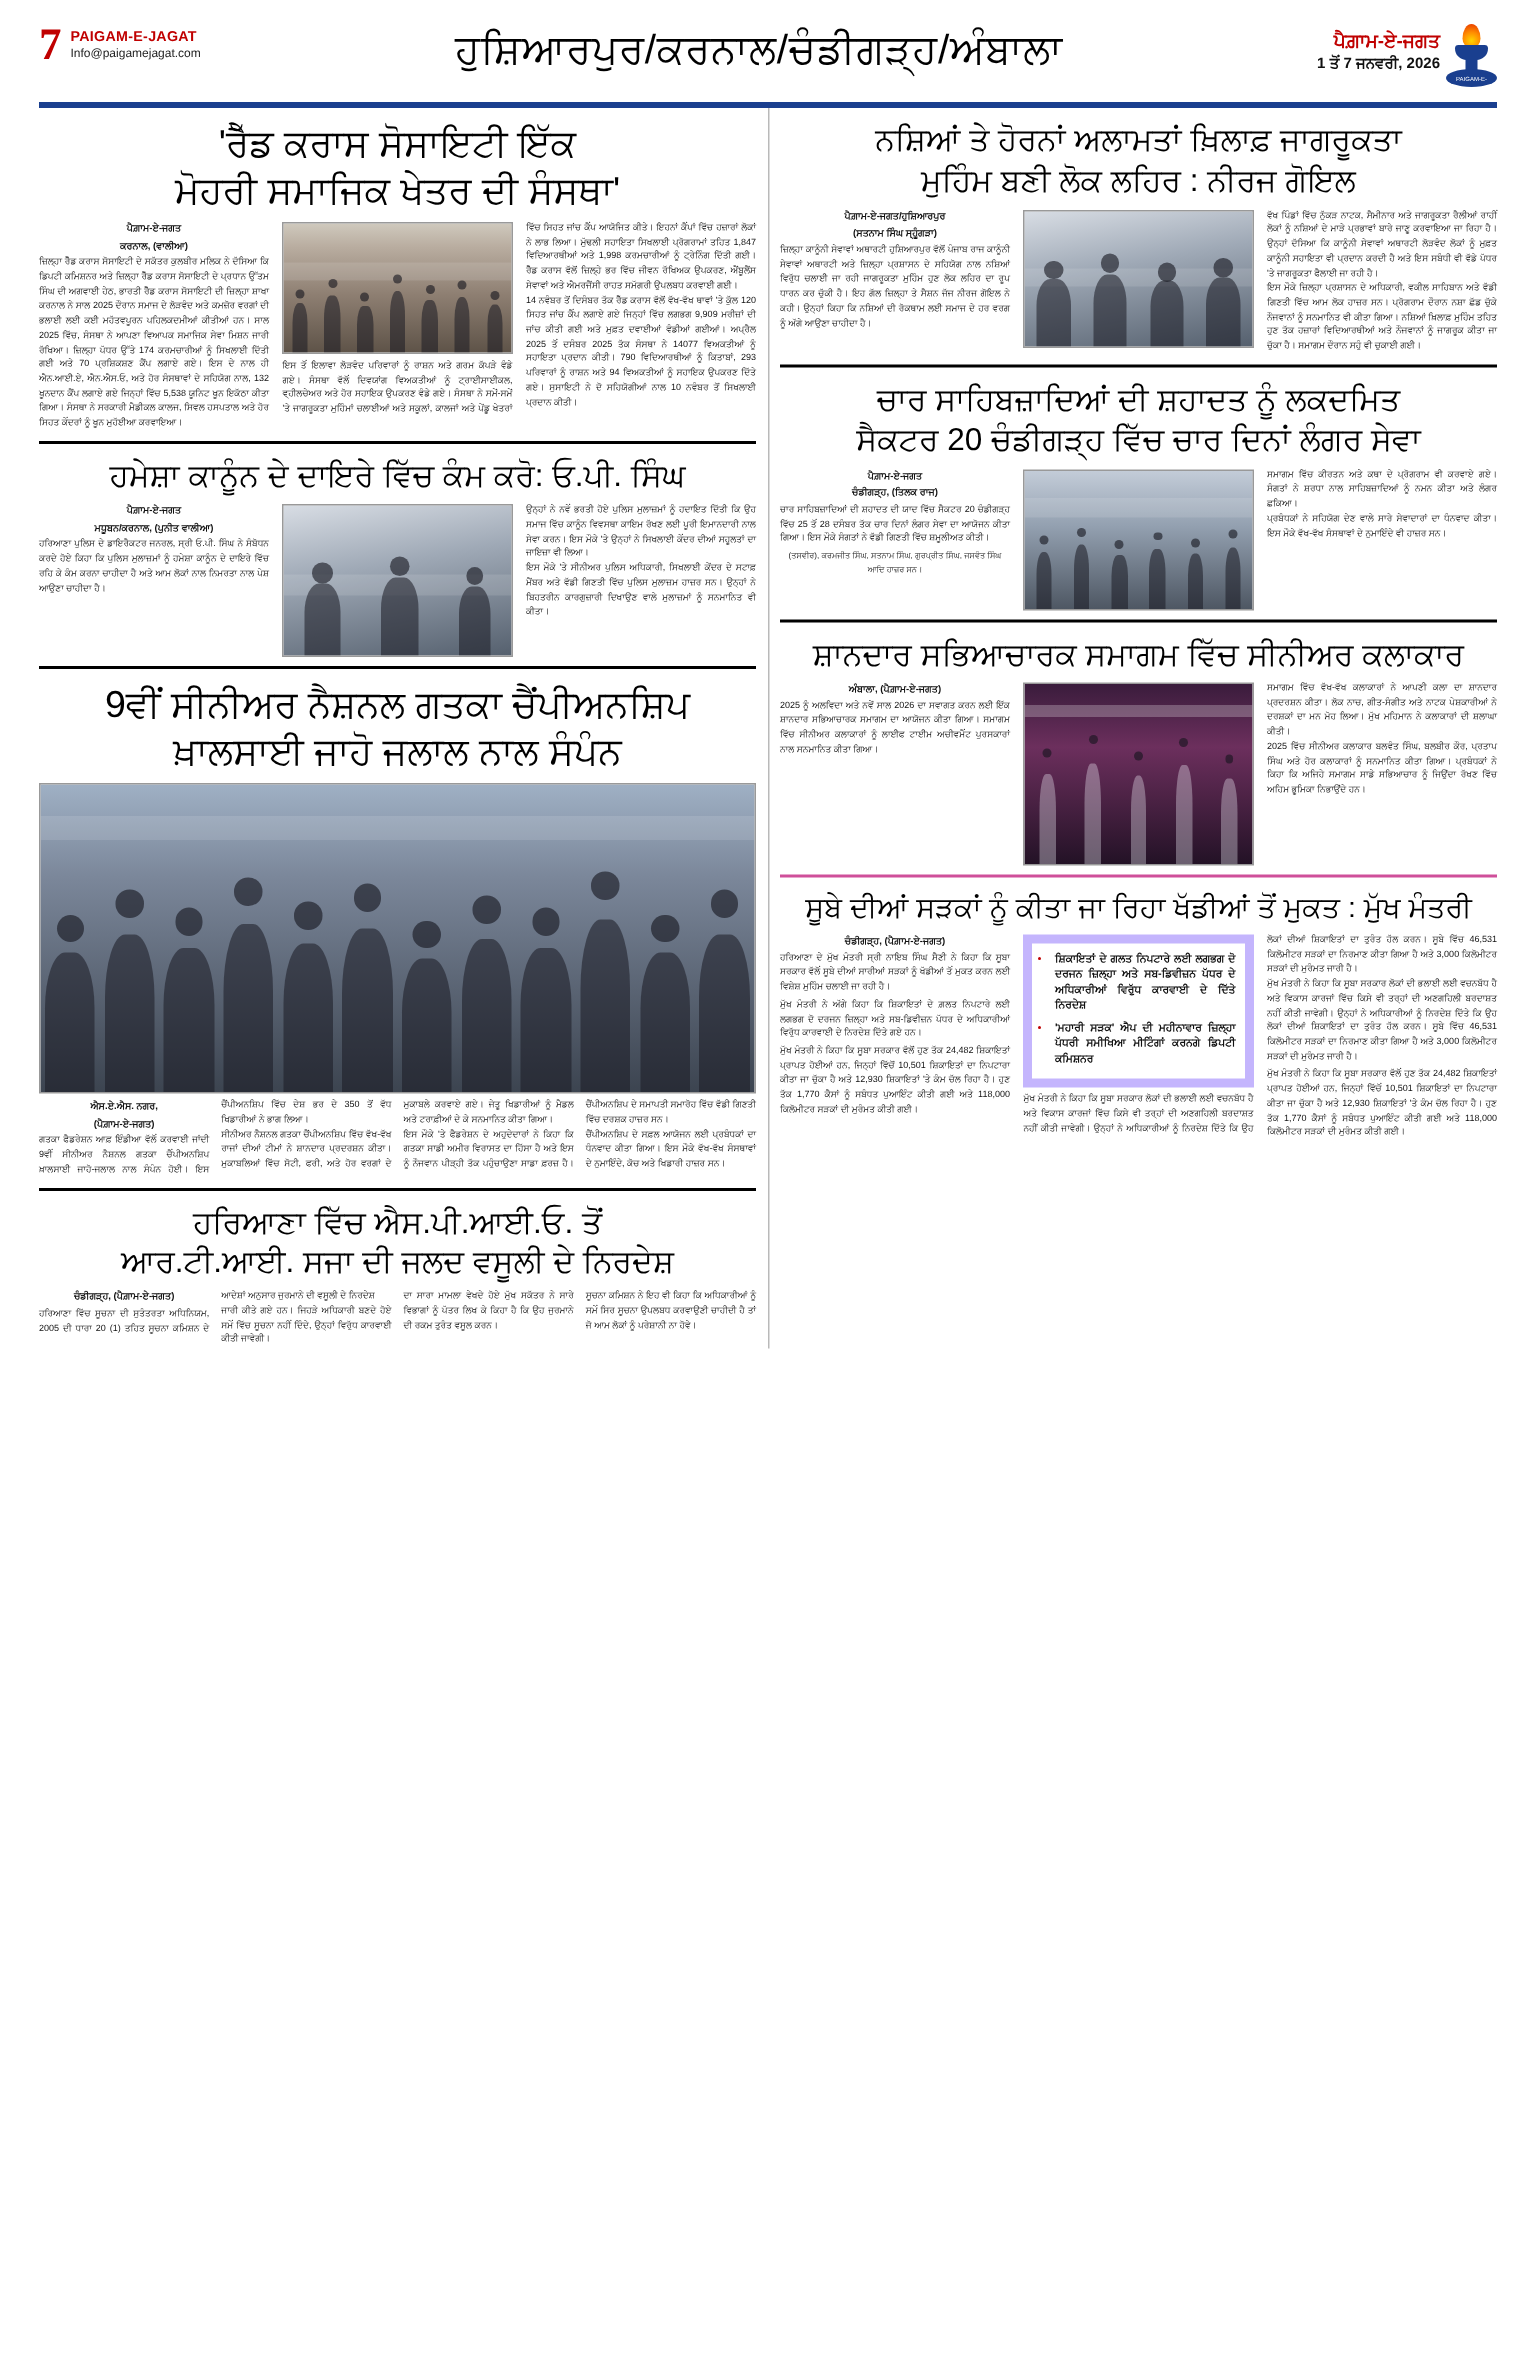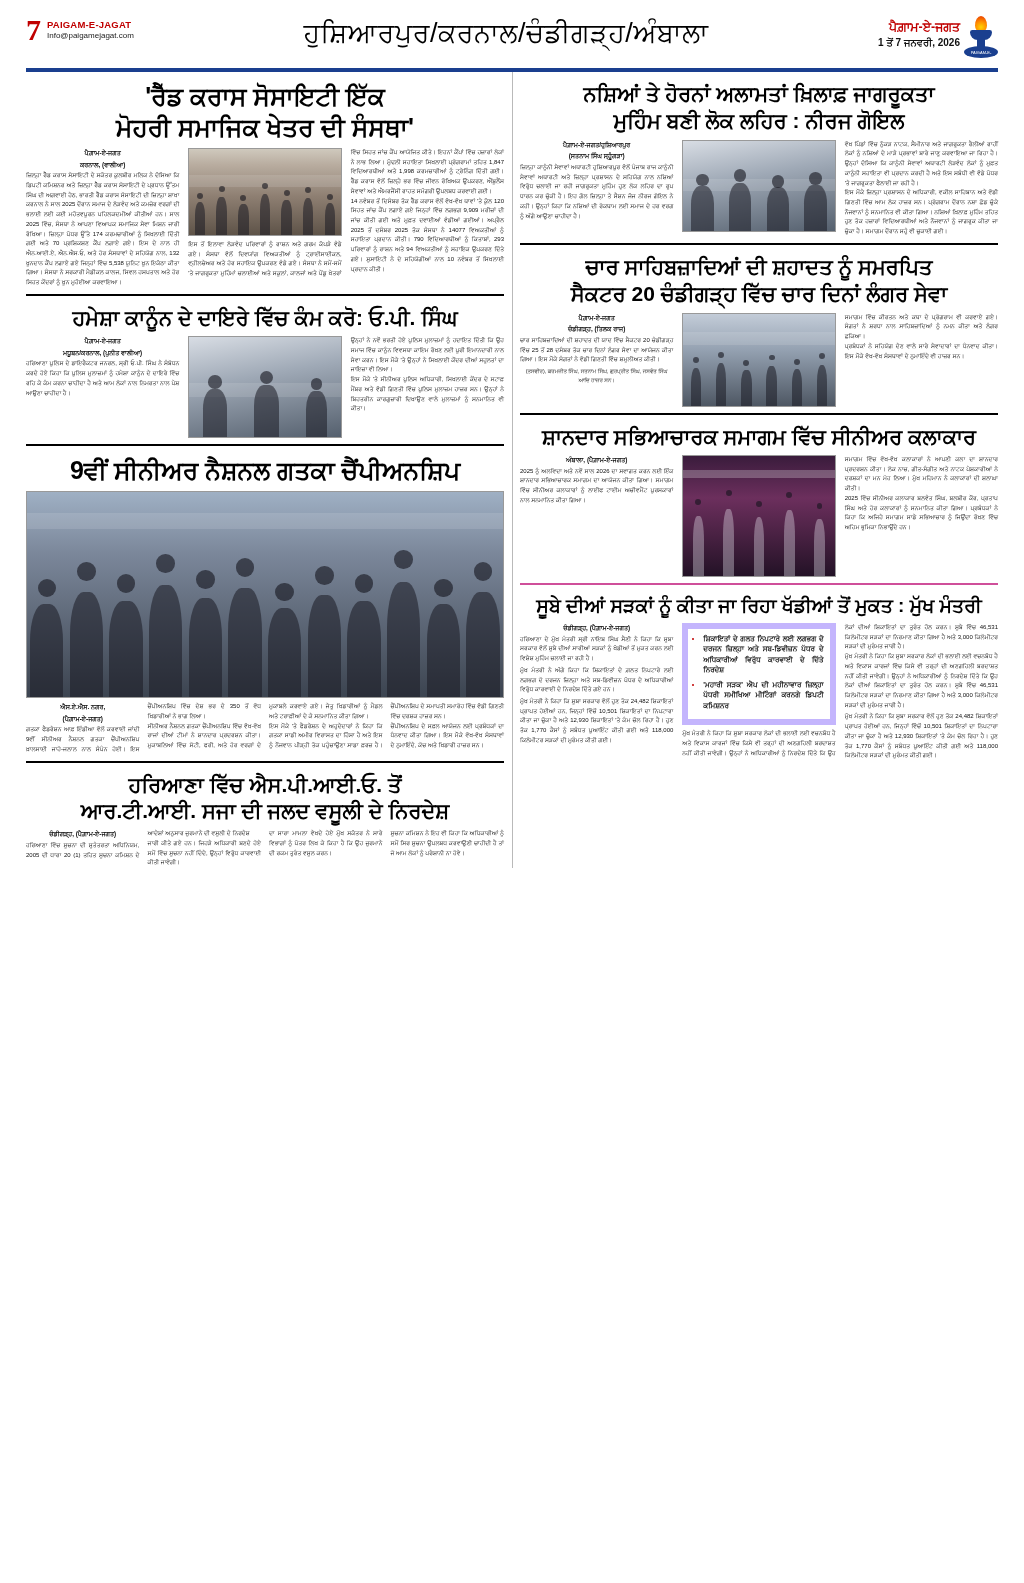--- a/index.html
+++ b/index.html
@@ -25,21 +25,21 @@
   .torch .base{position:absolute;left:0;top:30px;width:34px;height:12px;background:#1a3f8f;border-radius:50%;}
   .torch .ribbon{position:absolute;left:2px;top:33px;width:30px;height:7px;background:#1a3f8f;color:#fff;font-size:4px;text-align:center;line-height:7px;border-radius:3px;}
   .rule-main{height:4px;background:#1a3f8f;margin:6px 26px 0 26px;}
 
   
   .content{display:flex;padding:0 26px;box-sizing:border-box;gap:0;}
   .half{width:478px;}
   .vdiv{width:16px;display:flex;justify-content:center;}
   .vdiv .ln{width:1px;background:#b9b9b9;height:100%;}
 
-  h2.head{font-size:25px;font-weight:bold;text-align:center;line-height:1.16;margin:10px 0 6px 0;letter-spacing:0px;}
+  h2.head{font-size:25px;font-weight:normal;text-align:center;line-height:1.16;margin:10px 0 6px 0;letter-spacing:0px;}
   h2.head.sm{font-size:21px;}
   h2.head.xs{font-size:19px;}
   .hr-thick{height:2px;background:#000;margin:6px 0 4px 0;}
 
   .cols3{column-count:3;column-gap:9px;column-rule:0;}
   .cols4{column-count:4;column-gap:8px;}
   .body{font-size:6.0px;line-height:1.62;text-align:justify;color:#111;}
   .body p{margin:0 0 2px 0;}
   .byline{text-align:center;font-weight:bold;font-size:6.4px;line-height:1.5;margin-bottom:2px;}
 
@@ -157,20 +157,21 @@
           <div class="body">
             <p>ਇਸ ਮੌਕੇ 'ਤੇ ਸੀਨੀਅਰ ਪੁਲਿਸ ਅਧਿਕਾਰੀ, ਸਿਖਲਾਈ ਕੇਂਦਰ ਦੇ ਸਟਾਫ਼ ਮੈਂਬਰ ਅਤੇ ਵੱਡੀ ਗਿਣਤੀ ਵਿੱਚ ਪੁਲਿਸ ਮੁਲਾਜ਼ਮ ਹਾਜ਼ਰ ਸਨ। ਉਨ੍ਹਾਂ ਨੇ ਬਿਹਤਰੀਨ ਕਾਰਗੁਜ਼ਾਰੀ ਦਿਖਾਉਣ ਵਾਲੇ ਮੁਲਾਜ਼ਮਾਂ ਨੂੰ ਸਨਮਾਨਿਤ ਵੀ ਕੀਤਾ।</p>
           </div>
         </div>
       </div>
 
       <div class="hr-thick"></div>
 
       <div class="sec">
         <h2 class="head">9ਵੀਂ ਸੀਨੀਅਰ ਨੈਸ਼ਨਲ ਗਤਕਾ ਚੈਂਪੀਅਨਸ਼ਿਪ</h2>
+        <h2 class="head" style="margin-top:-4px">ਖ਼ਾਲਸਾਈ ਜਾਹੋ ਜਲਾਲ ਨਾਲ ਸੰਪੰਨ</h2>
         <div class="fig photo ph-team" style="height:205px;margin-top:4px">
           <div class="rowband" style="top:10%;height:8%"></div>
           <div class="people" style="height:78%">
             <div class="p h" style="height:58%"></div>
               <div class="p h" style="height:66%"></div>
             <div class="p h" style="height:60%"></div>
               <div class="p h" style="height:70%"></div>
             <div class="p h" style="height:62%"></div>
               <div class="p h" style="height:68%"></div>
             <div class="p h" style="height:56%"></div>
@@ -251,21 +252,21 @@
           </div>
           <div class="body">
               <p>ਇਸ ਮੌਕੇ ਜ਼ਿਲ੍ਹਾ ਪ੍ਰਸ਼ਾਸਨ ਦੇ ਅਧਿਕਾਰੀ, ਵਕੀਲ ਸਾਹਿਬਾਨ ਅਤੇ ਵੱਡੀ ਗਿਣਤੀ ਵਿੱਚ ਆਮ ਲੋਕ ਹਾਜ਼ਰ ਸਨ। ਪ੍ਰੋਗਰਾਮ ਦੌਰਾਨ ਨਸ਼ਾ ਛੱਡ ਚੁੱਕੇ ਨੌਜਵਾਨਾਂ ਨੂੰ ਸਨਮਾਨਿਤ ਵੀ ਕੀਤਾ ਗਿਆ। ਨਸ਼ਿਆਂ ਖ਼ਿਲਾਫ਼ ਮੁਹਿੰਮ ਤਹਿਤ ਹੁਣ ਤੱਕ ਹਜ਼ਾਰਾਂ ਵਿਦਿਆਰਥੀਆਂ ਅਤੇ ਨੌਜਵਾਨਾਂ ਨੂੰ ਜਾਗਰੂਕ ਕੀਤਾ ਜਾ ਚੁੱਕਾ ਹੈ। ਸਮਾਗਮ ਦੌਰਾਨ ਸਹੁੰ ਵੀ ਚੁਕਾਈ ਗਈ।</p>
             </div>
         </div>
       </div>
 
       <div class="hr-thick"></div>
 
       <div class="sec">
-        <h2 class="head sm">ਚਾਰ ਸਾਹਿਬਜ਼ਾਦਿਆਂ ਦੀ ਸ਼ਹਾਦਤ ਨੂੰ ਸਮਰਪਿਤ</h2>
+        <h2 class="head sm">ਚਾਰ ਸਾਹਿਬਜ਼ਾਦਿਆਂ ਦੀ ਸ਼ਹਾਦਤ ਨੂੰ ਲਕਦਮਿਤ</h2>
         <h2 class="head sm" style="margin-top:-3px">ਸੈਕਟਰ 20 ਚੰਡੀਗੜ੍ਹ ਵਿੱਚ ਚਾਰ ਦਿਨਾਂ ਲੰਗਰ ਸੇਵਾ</h2>
         <div class="cols3" style="margin-top:4px">
           <div class="body">
             <div class="byline">ਪੈਗ਼ਾਮ-ਏ-ਜਗਤ</div>
             <div class="byline">ਚੰਡੀਗੜ੍ਹ, (ਤਿਲਕ ਰਾਜ)</div>
             <p>ਚਾਰ ਸਾਹਿਬਜ਼ਾਦਿਆਂ ਦੀ ਸ਼ਹਾਦਤ ਦੀ ਯਾਦ ਵਿੱਚ ਸੈਕਟਰ 20 ਚੰਡੀਗੜ੍ਹ ਵਿੱਚ 25 ਤੋਂ 28 ਦਸੰਬਰ ਤੱਕ ਚਾਰ ਦਿਨਾਂ ਲੰਗਰ ਸੇਵਾ ਦਾ ਆਯੋਜਨ ਕੀਤਾ ਗਿਆ। ਇਸ ਮੌਕੇ ਸੰਗਤਾਂ ਨੇ ਵੱਡੀ ਗਿਣਤੀ ਵਿੱਚ ਸ਼ਮੂਲੀਅਤ ਕੀਤੀ।</p>
             <p class="figcap">(ਤਸਵੀਰ), ਕਰਮਜੀਤ ਸਿੰਘ, ਸਤਨਾਮ ਸਿੰਘ, ਗੁਰਪ੍ਰੀਤ ਸਿੰਘ, ਜਸਵੰਤ ਸਿੰਘ ਆਦਿ ਹਾਜ਼ਰ ਸਨ।</p>
           </div>
           <div class="body">
             <div class="fig photo ph-langar" style="height:92px">

